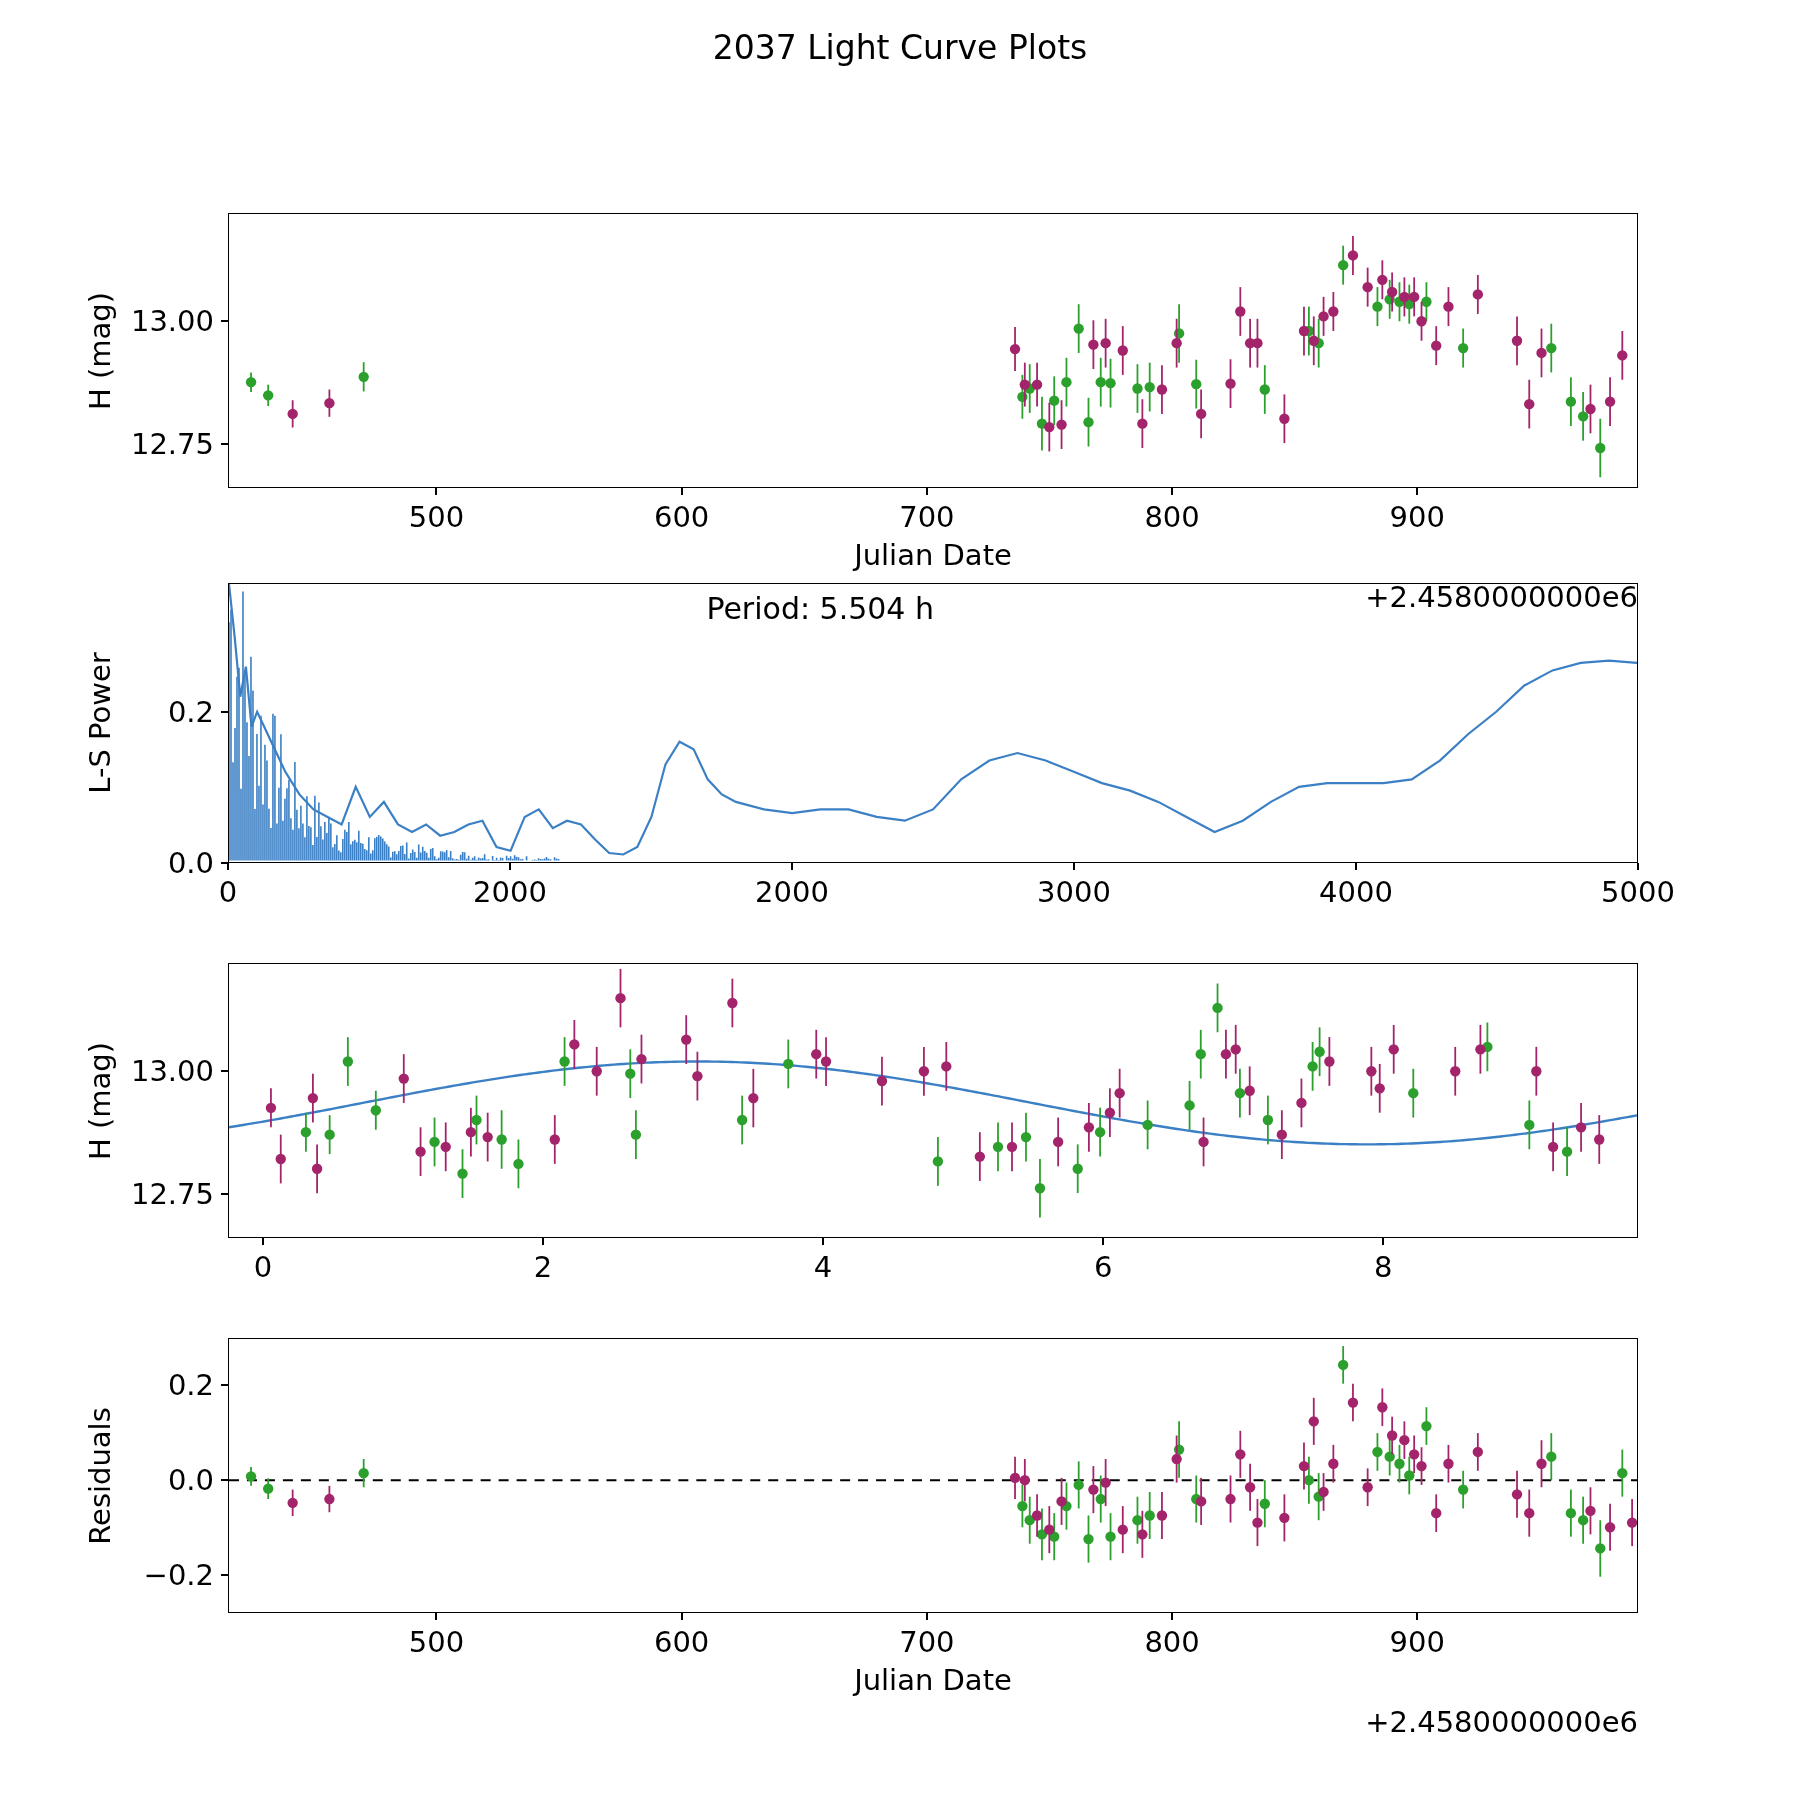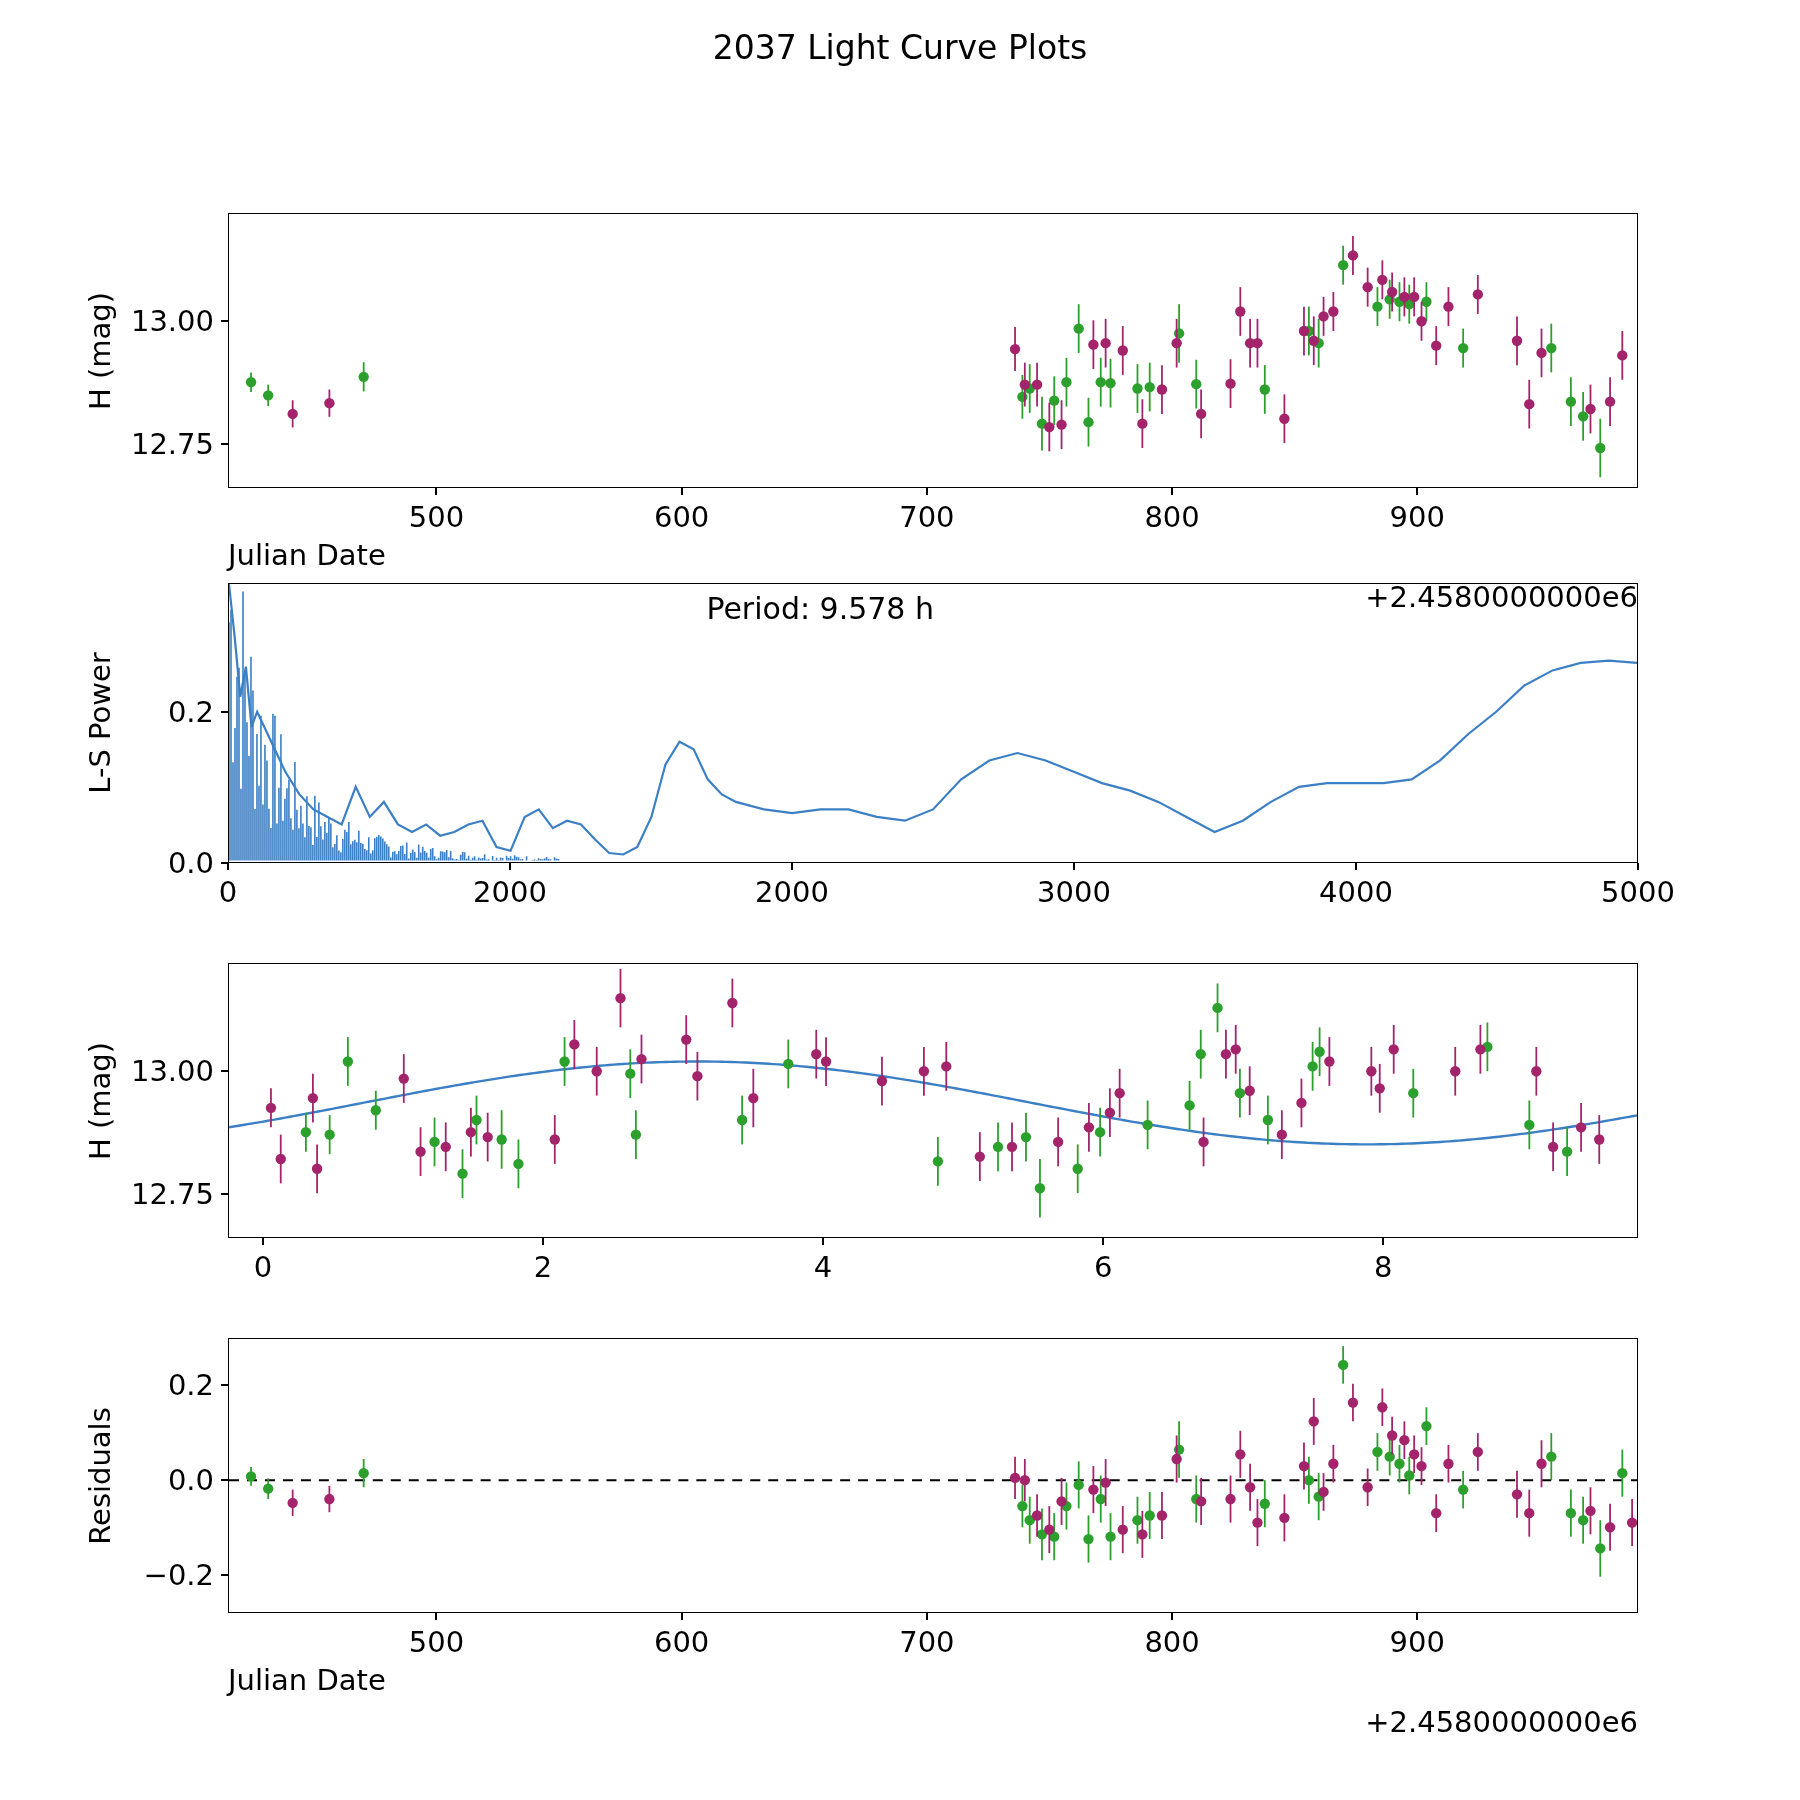--- a/index.html
+++ b/index.html
@@ -51,21 +51,21 @@
   }
   .ylabel {
     position: absolute;
     font-size: 29px;
     white-space: nowrap;
     transform-origin: 50% 50%;
   }
   .xlabel {
     position: absolute;
     font-size: 29px;
-    text-align: left;
+    text-align: center;
     white-space: nowrap;
   }
   .offset-label {
     position: absolute;
     font-size: 29px;
     white-space: nowrap;
     margin-top: 42px;
   }
   .tick-label {
     position: absolute;
@@ -558,21 +558,21 @@
           <circle cx="1405.0956521739129" cy="184.91379310344828" r="5.2" fill="#a3246b"></circle>
         </svg>
     </div>
   </div>
 
   <div class="ylabel" id="ylab1" style="left: 100px; top: 350.5px; transform: translate(-50%, -50%) rotate(-90deg);">H (mag)</div>
   <div class="xlabel" id="xlab1" style="left: 228px; width: 1410px; top: 538px;">Julian Date</div>
   <div class="offset-label" id="xoff1" style="left: auto; right: 162px; top: 538px;">+2.4580000000e6</div>
 
   <div class="ylabel" id="ylab2" style="left: 100px; top: 723px; transform: translate(-50%, -50%) rotate(-90deg);">L-S Power</div>
-  <div class="annot" id="annot2" style="left: 820.2px; top: 591px; transform: translateX(-50%);">Period: 9.578 h</div>
+  <div class="annot" id="annot2" style="left: 820.2px; top: 591px; transform: translateX(-50%);">Period: 5.504 h</div>
 
   <div class="ylabel" id="ylab3" style="left: 100px; top: 1100.5px; transform: translate(-50%, -50%) rotate(-90deg);">H (mag)</div>
 
   <div class="ylabel" id="ylab4" style="left: 100px; top: 1475.5px; transform: translate(-50%, -50%) rotate(-90deg);">Residuals</div>
   <div class="xlabel" id="xlab4" style="left: 228px; width: 1410px; top: 1663px;">Julian Date</div>
   <div class="offset-label" id="xoff4" style="left: auto; right: 162px; top: 1663px;">+2.4580000000e6</div>
 
   <div id="ticks-layer">
       <div class="tickmark" style="left: 435.435px; top: 488px; width: 2px; height: 7px;"></div>
       <div class="tick-label tick-x" style="left: 436.435px; top: 500px;">500</div>

